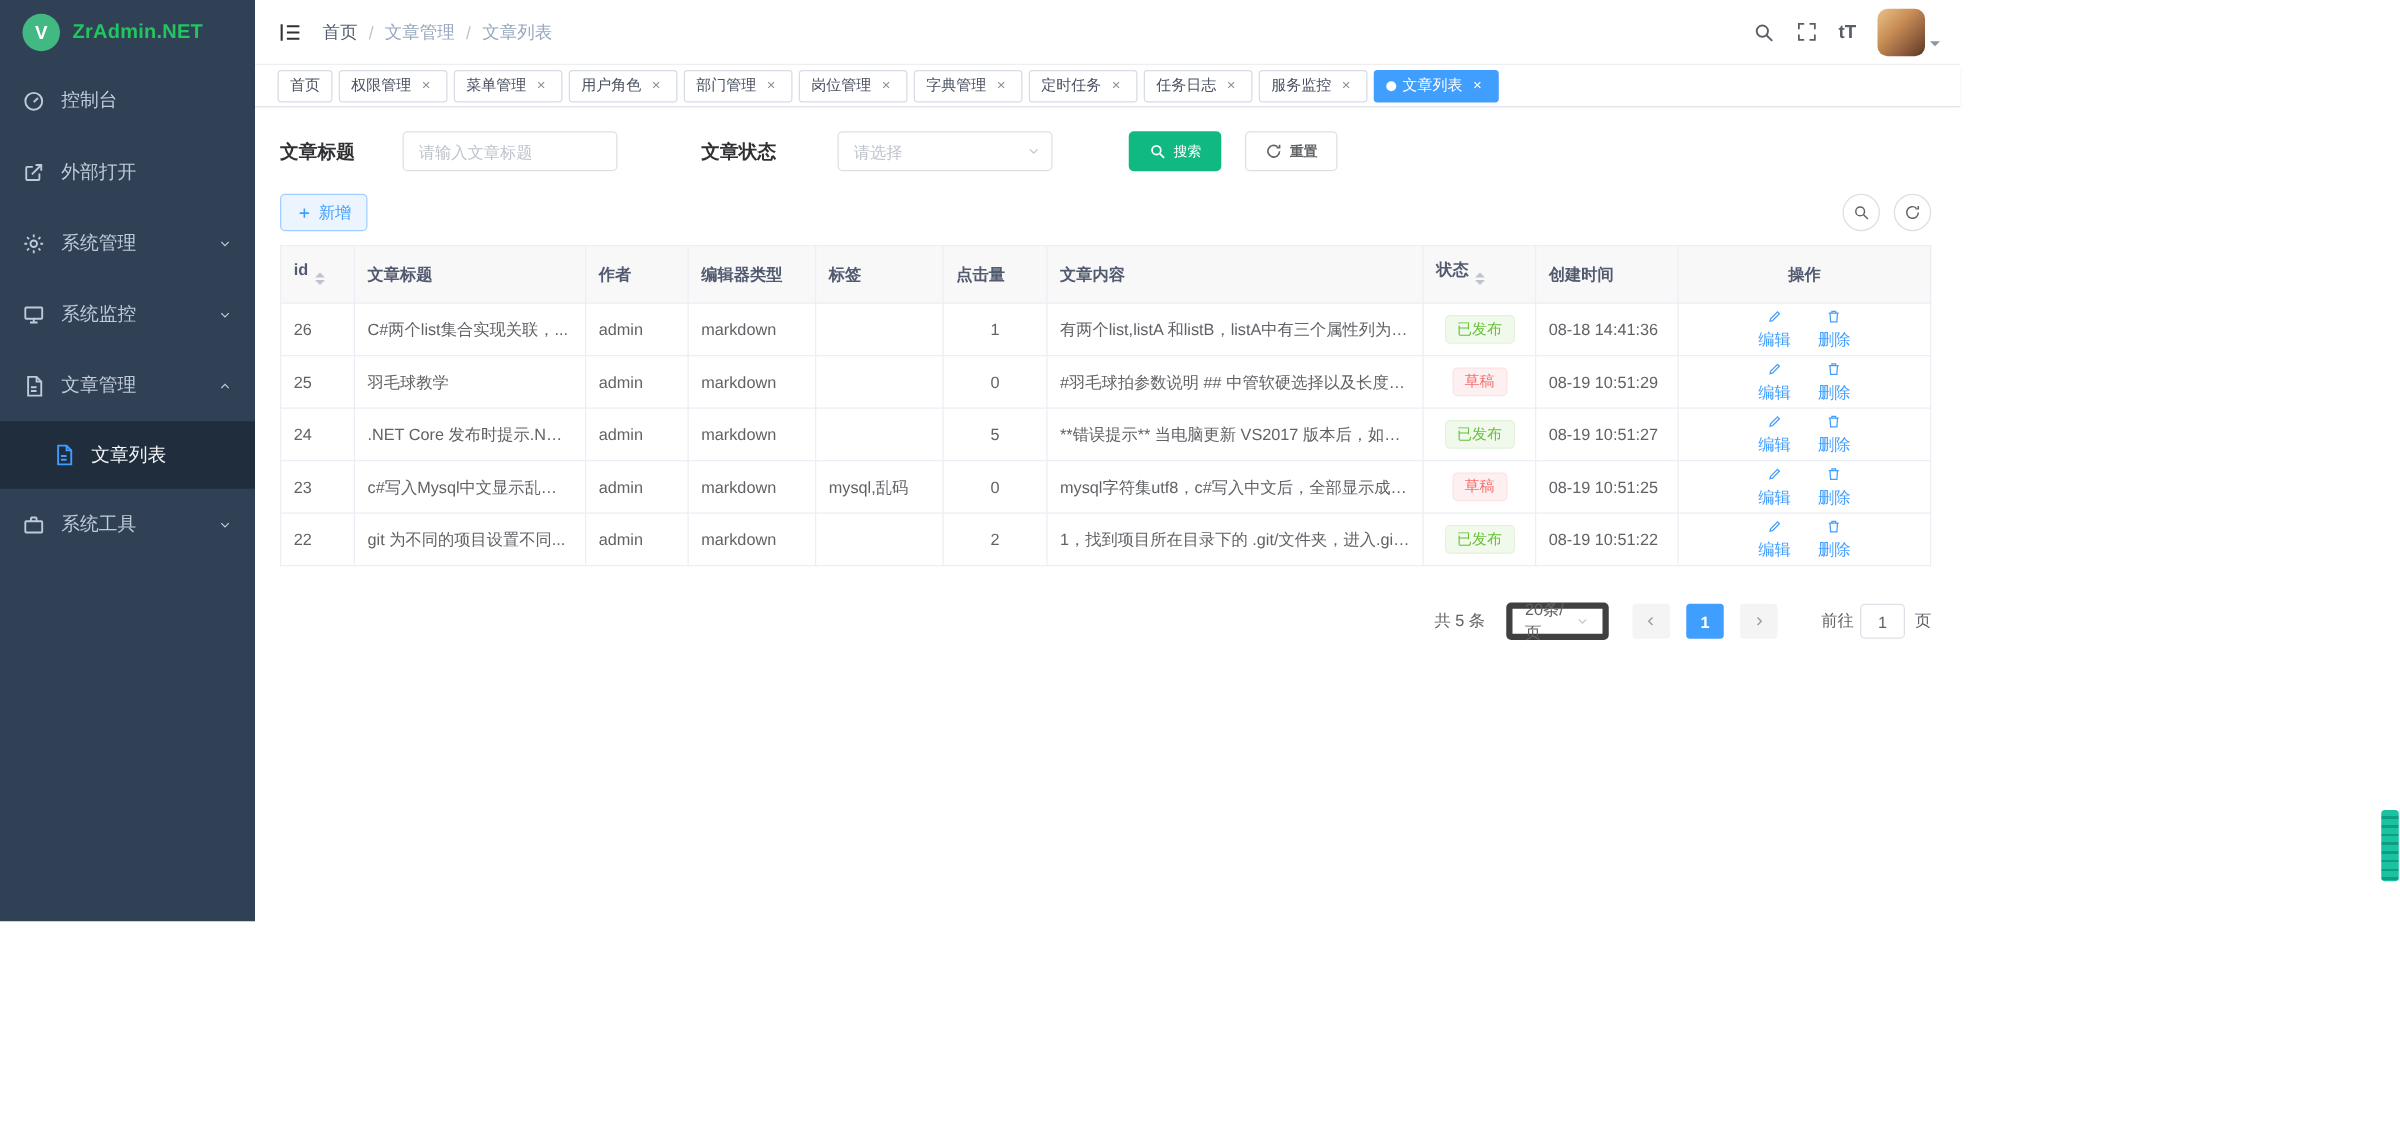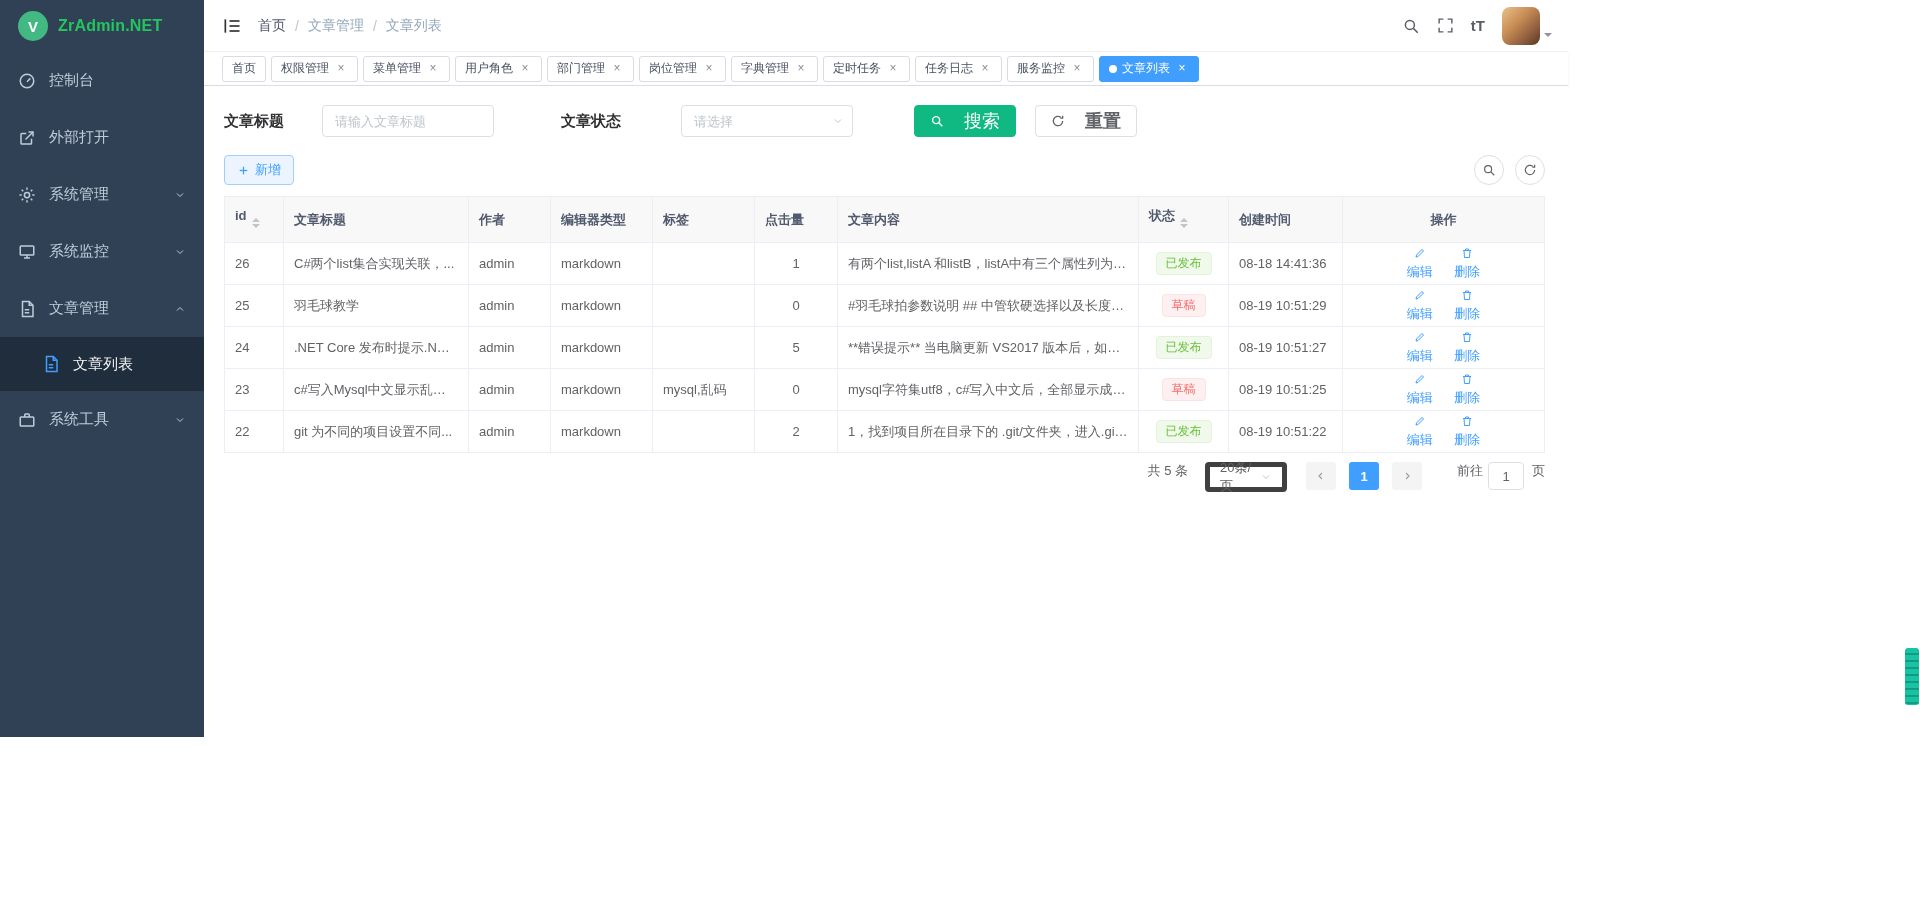--- a/index.html
+++ b/index.html
@@ -48,29 +48,29 @@
     text-align:center; border-radius:50%; }
   .tag.active { background:#409eff; border-color:#409eff; color:#fff; }
   .tag.active .close { color:#fff; }
   .tag .dot { width:8px; height:8px; border-radius:50%; background:#fff; display:inline-block; }
 
   
   .content { flex:1; padding:19px 23px 0 20px; background:#fff; }
   .filter-bar { display:flex; align-items:center; margin-bottom:18px; }
   .f-label { font-weight:700; font-size:15px; color:#303133; }
   .lab1 { margin-right:38px; }
-  .lab2 { margin-right:44px; }
+  .lab2 { margin-right:33px; }
   .f-input { width:172px; height:32px; border:1px solid #dcdfe6; border-radius:4px;
     padding:0 12px; font-size:13px; color:#606266; outline:none; }
   .f-input::placeholder { color:#bfc4cc; }
   .inp1 { margin-right:67px; }
   .select-wrap { position:relative; margin-right:61px;padding-left:16px; }
   .select-wrap .chev { position:absolute; right:9px; top:10px; color:#c0c4cc; display:flex; }
-  .btn { height:32px; border-radius:4px; font-size:18px; display:inline-flex; align-items:center;
-    gap:20px; padding:0 15px; cursor:pointer; border:1px solid transparent; }
+  .btn { height:32px; border-radius:4px; font-size:11px; display:inline-flex; align-items:center;
+    gap:6px; padding:0 15px; cursor:pointer; border:1px solid transparent; }
   .btn-search { background:#10b981; color:#fff; border-color:#10b981; }
   .btn-reset { background:#fff; color:#606266; border-color:#dcdfe6; margin-left:19px;font-weight:bold; }
 
   .toolbar { display:flex; align-items:center; margin-bottom:11px; }
   .btn-add { height:30px; background:#ecf5ff; border:1px solid #a0cfff; color:#409eff;
     border-radius:4px; font-size:13px; display:inline-flex; align-items:center; gap:5px;
     padding:0 12px; cursor:pointer; }
   .toolbar-right { margin-left:auto; display:flex; gap:11px; }
   .circle-btn { width:30px; height:30px; border-radius:50%; border:1px solid #dcdfe6;
     background:#fff; color:#606266; display:flex; align-items:center; justify-content:center; cursor:pointer; }
@@ -84,21 +84,21 @@
   th.c, td.c { text-align:center; }
   .sort { display:inline-flex; flex-direction:column; margin-left:5px; vertical-align:-2px; }
   .caret-up { width:0; height:0; border:4px solid transparent; border-bottom-color:#c0c4cc; margin-bottom:2px; }
   .caret-down { width:0; height:0; border:4px solid transparent; border-top-color:#c0c4cc; }
   .badge { display:inline-block; padding:3px 9px; font-size:12px; border-radius:4px; line-height:1.3; }
   .badge.success { color:#67c23a; background:#f0f9eb; border:1px solid #e1f3d8; }
   .badge.danger  { color:#f56c6c; background:#fef0f0; border:1px solid #fde2e2; }
   .link { color:#409eff; cursor:pointer; display:inline-flex; align-items:center; gap:4px; margin:0 9px;flex-direction:column; }
 
   
-  .pagination { display:flex; justify-content:flex-end; margin-top:9px;
+  .pagination { display:flex; align-items:center; justify-content:flex-end; margin-top:29px;
     font-size:13px; color:#606266; }
   .total { margin-right:17px; }
   .page-size { position:relative; width:82px; height:30px; border:5px solid #404040; border-radius:4px;
     display:flex; align-items:center; padding:0 10px; margin-right:19px; cursor:pointer; }
   .page-size .chev { margin-left:auto; color:#c0c4cc; display:flex; }
   .page-btn { width:30px; height:28px; background:#f4f4f5; border-radius:3px; display:flex;
     align-items:center; justify-content:center; color:#9aa0a8; cursor:pointer; margin-right:13px; }
   .page-num { width:30px; height:28px; background:#409eff; color:#fff; border-radius:3px;
     display:flex; align-items:center; justify-content:center; font-weight:600; cursor:pointer; margin-right:13px; }
   .goto-label { margin:0 5px 0 22px; }

